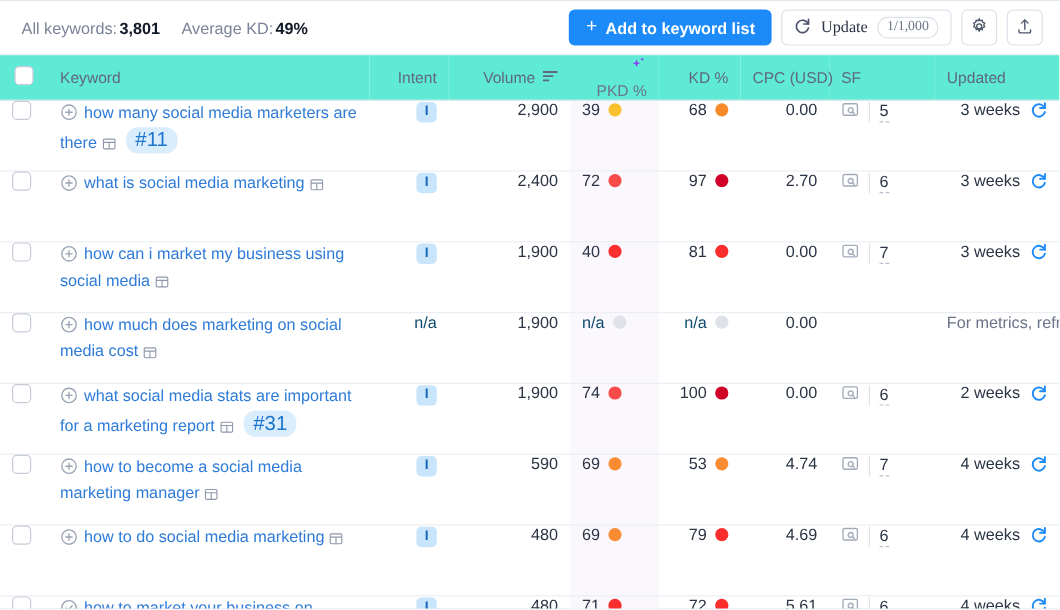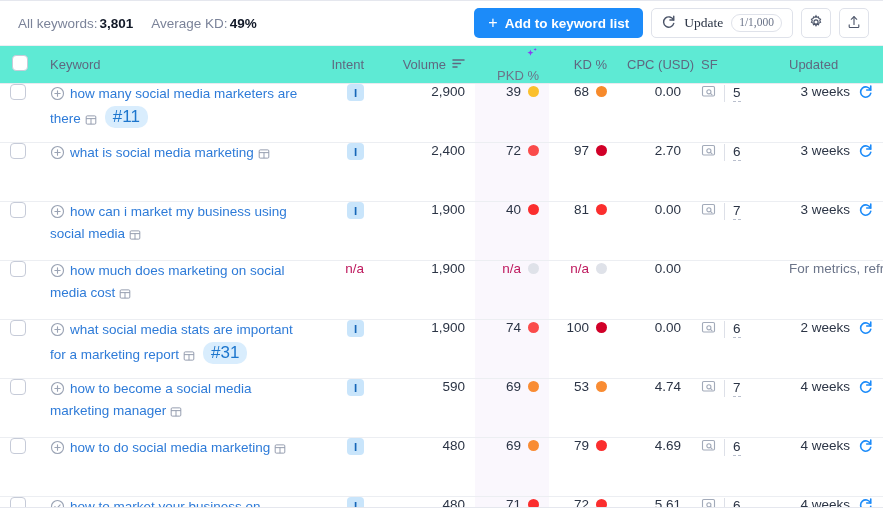--- a/index.html
+++ b/index.html
@@ -124,21 +124,21 @@
     border-bottom: 1px solid #eceef2;
     padding: 0 10px;
     vertical-align: top;
     color: #2b3445;
     height: 59px;
   }
   td.c-check { padding-left: 18px; padding-right: 0; padding-top: 18px; }
   td.c-kw    { text-align: left; padding-left: 6px; padding-top: 15px; line-height: 19px;}
   td.c-intent{ text-align: right; padding-right: 14px; padding-top: 17px; }
   td.c-vol   { text-align: right; padding-right: 14px; padding-top: 17px; font-variant-numeric: tabular-nums;}
-  td.c-pkd   { text-align: right; padding-right: 14px; padding-top: 17px; background: #faf7fd; }
+  td.c-pkd   { text-align: left; padding-right: 14px; padding-top: 17px; background: #faf7fd; }
   td.c-kd    { text-align: right; padding-right: 14px; padding-top: 17px; }
   td.c-cpc   { text-align: right; padding-right: 10px; padding-top: 17px; }
   td.c-sf    { text-align: left; padding-left: 9px; padding-top: 16px; }
   td.c-upd   { text-align: right; padding-right: 14px; padding-top: 17px; color: #5f6880; }
 
   tr.tall td { height: 72px; }
 
   
   .cb {
     width: 16px; height: 16px;
@@ -183,21 +183,21 @@
   
   .intent {
     display: inline-flex; align-items: center; justify-content: center;
     width: 17px; height: 17px;
     border-radius: 4px;
     background: #c9e5fb;
     color: #1667b8;
     font-size: 11.5px; font-weight: 700;
     cursor: pointer;
   }
-  .na { color: #be185d; }
+  .na { color: #0c4a6e; }
 
   
   .score { display: inline-flex; align-items: center; justify-content: flex-end; gap: 7px; }
   .dot { width: 11px; height: 11px; border-radius: 50%; display: inline-block; }
 
   
   .sfwrap { display: inline-flex; align-items: center; gap: 8px; color: #8f98ab; }
   .sfdiv { width: 1px; height: 17px; background: #dde0e8; display: inline-block; }
   .sfnum {
     color: #2b3445;

